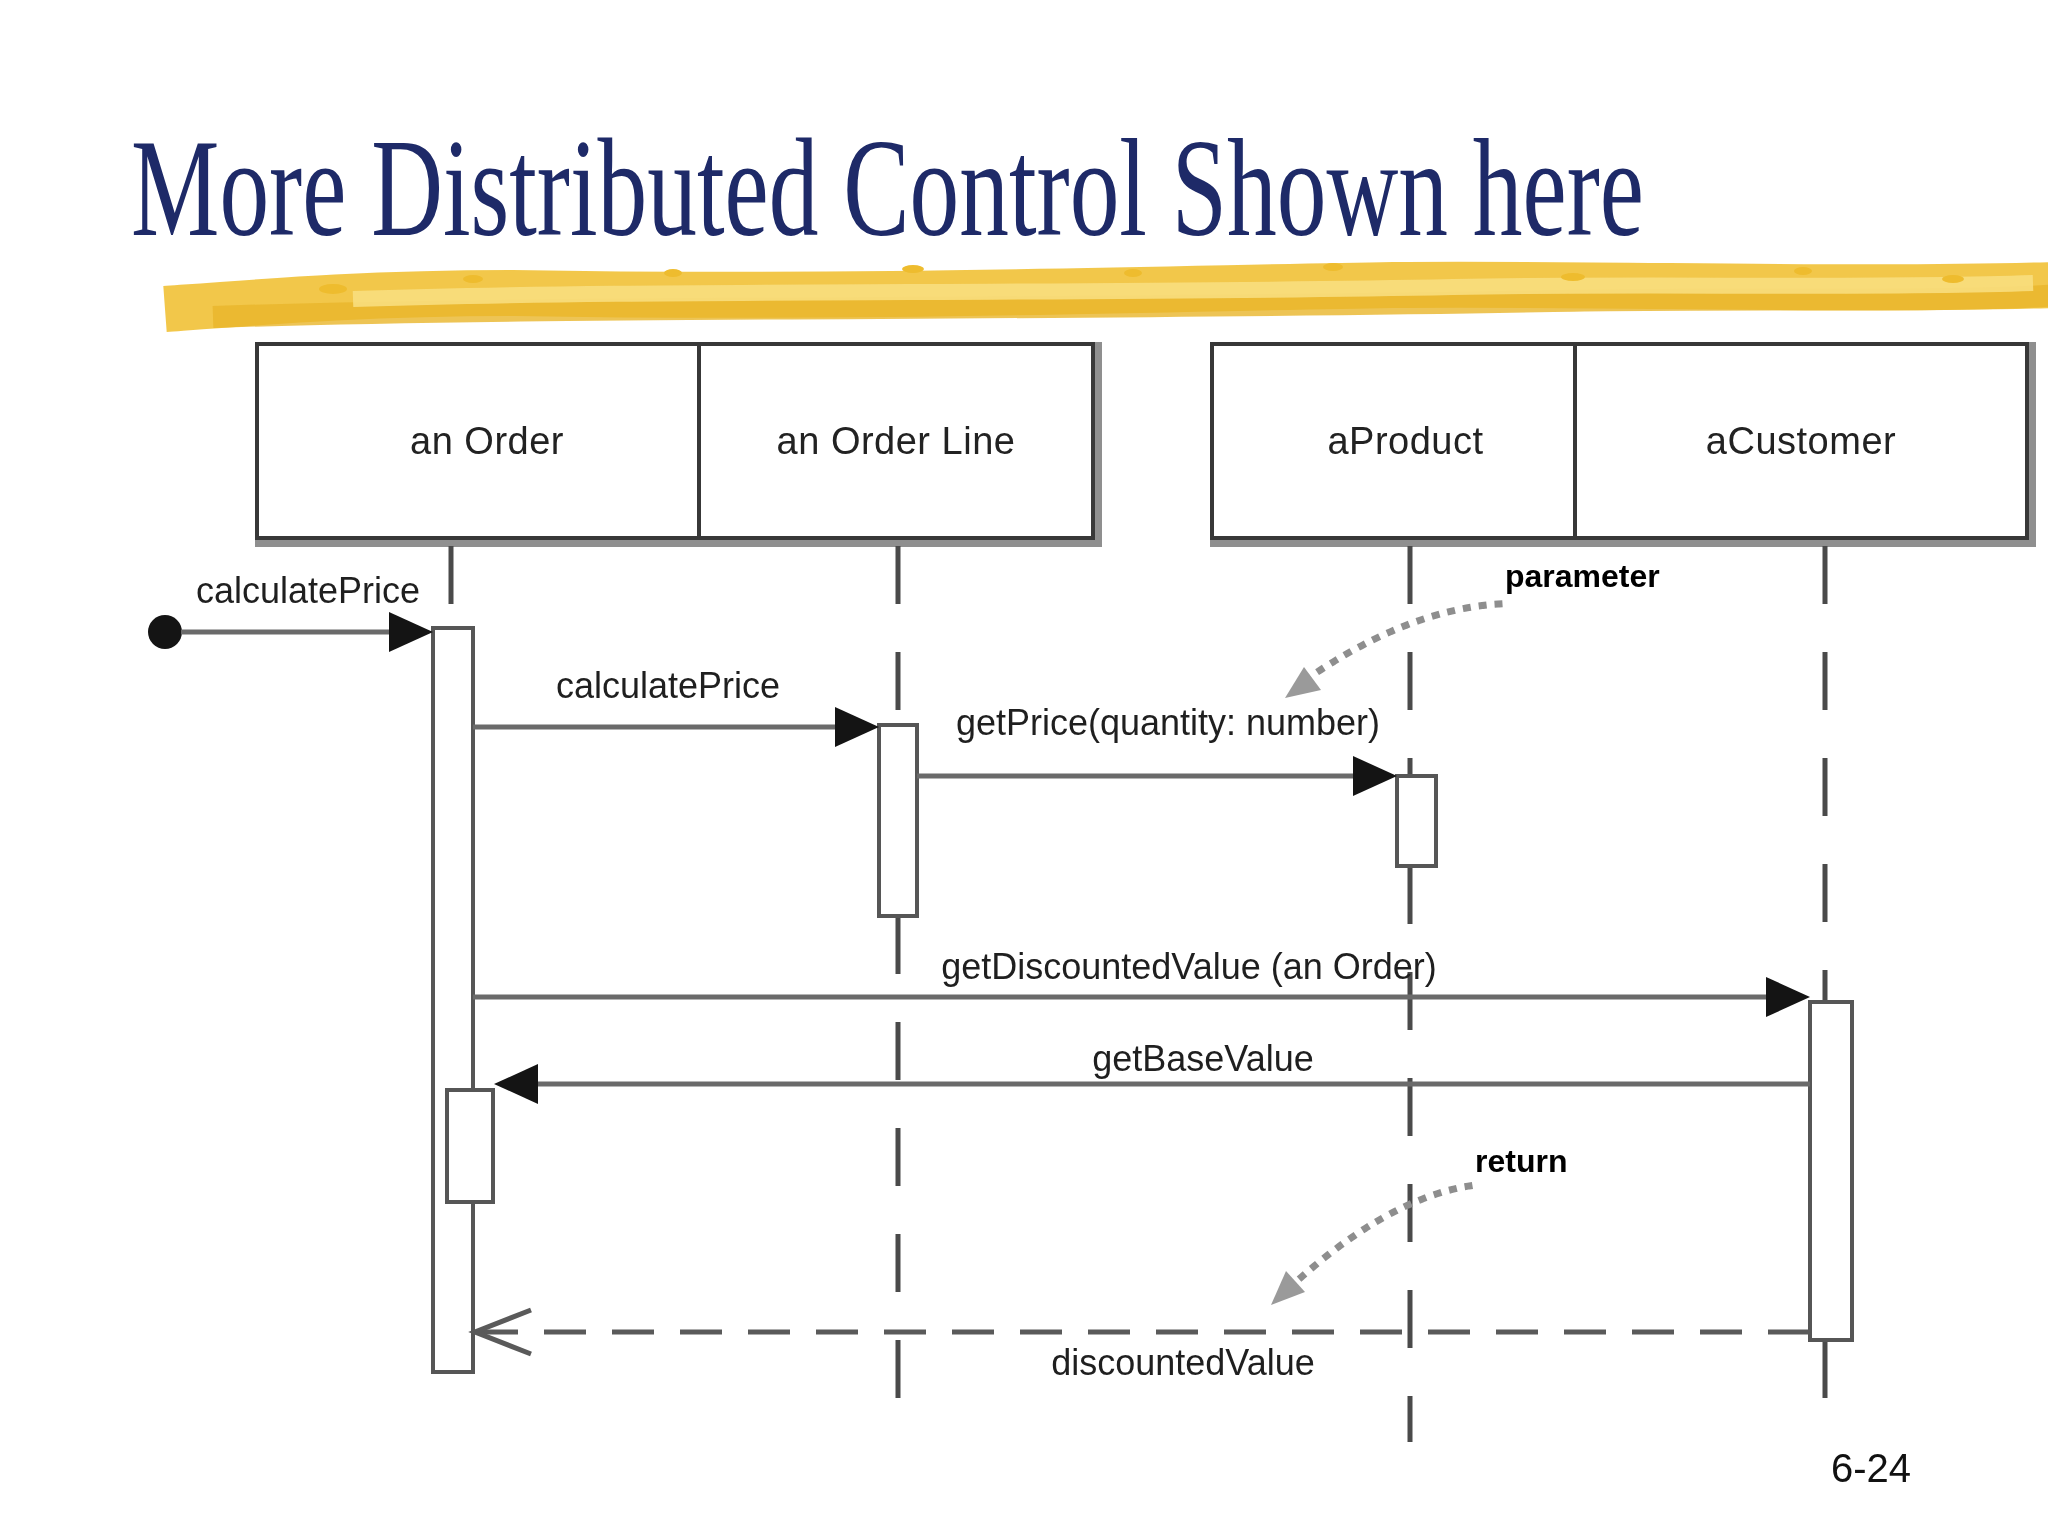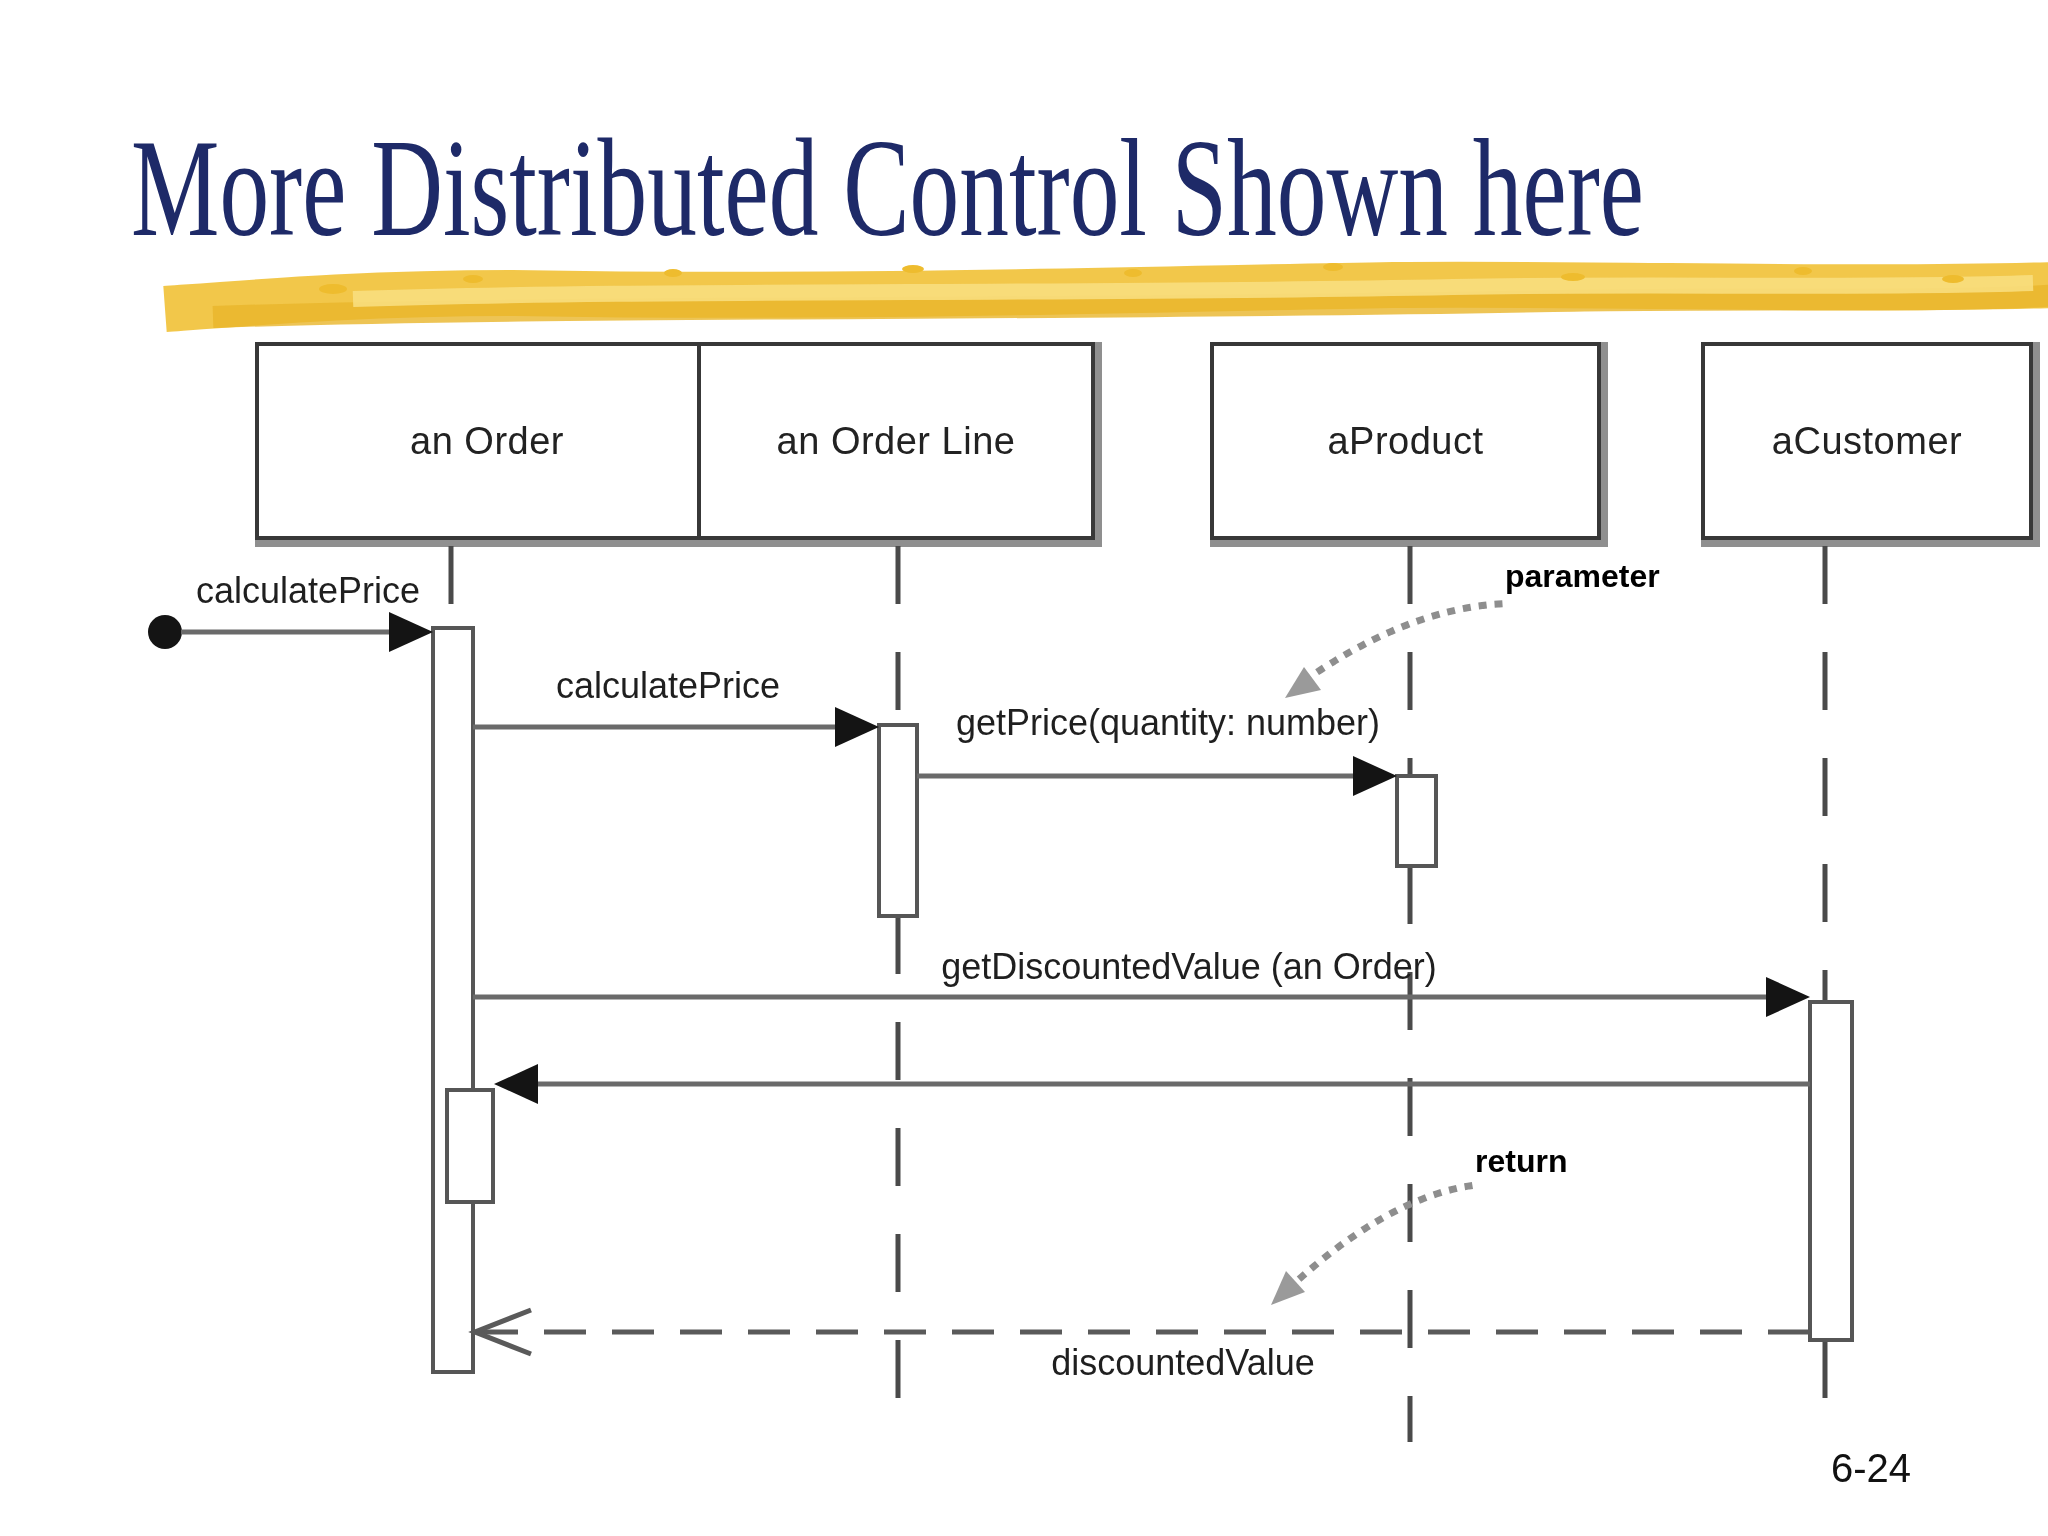--- a/index.html
+++ b/index.html
@@ -19,21 +19,21 @@
   .obj-box{
     position:absolute;top:342px;height:198px;box-sizing:border-box;
     background:#ffffff;border:4px solid #383838;
     box-shadow:7px 0 0 0 #8f8f8f, 0 7px 0 0 #8f8f8f, 7px 7px 0 0 #8f8f8f;
     display:flex;align-items:center;justify-content:center;
   }
   .obj-box span{font-size:38px;color:#222;letter-spacing:0.5px;}
   .box1{left:242px;width:464px;}
   .box2{left:684px;width:398px;}
   .box3{left:1197px;width:391px;}
-  .box4{left:1688px;width:332px;}
+  .box4{left:1560px;width:456px;}
   .msg-label{
     position:absolute;font-size:36px;color:#1f1f1f;text-align:center;white-space:nowrap;
   }
   .ann-label{
     position:absolute;font-size:32px;font-weight:bold;color:#000;white-space:nowrap;
   }
   .page-number{
     position:absolute;left:1818px;top:1446px;font-size:40px;color:#111;
   }
 </style>
@@ -114,20 +114,21 @@
     <polygon points="1272,698 1291,667 1308,690" fill="#9a9a9a"></polygon>
 
     <path d="M1456 1186 Q 1370 1200 1272 1292" fill="none" stroke="#8e8e8e" stroke-width="7" stroke-dasharray="1 15" stroke-linecap="square"></path>
     <polygon points="1258,1305 1273,1271 1292,1292" fill="#9a9a9a"></polygon>
   </svg>
 
   <div class="msg-label" style="left:150px;top:570px;width:290px;">calculatePrice</div>
   <div class="msg-label" style="left:510px;top:665px;width:290px;">calculatePrice</div>
   <div class="msg-label" style="left:905px;top:702px;width:500px;">getPrice(quantity: number)</div>
   <div class="msg-label" style="left:896px;top:946px;width:560px;text-align:center;">getDiscountedValue (an Order)</div>
+  <div class="msg-label" style="left:1040px;top:1038px;width:300px;">getBaseValue</div>
   <div class="msg-label" style="left:1020px;top:1342px;width:300px;">discountedValue</div>
 
   <div class="ann-label" style="left:1492px;top:558px;">parameter</div>
   <div class="ann-label" style="left:1462px;top:1143px;">return</div>
 
   <div class="page-number">6-24</div>
 
 </div>
 
 </body></html>

